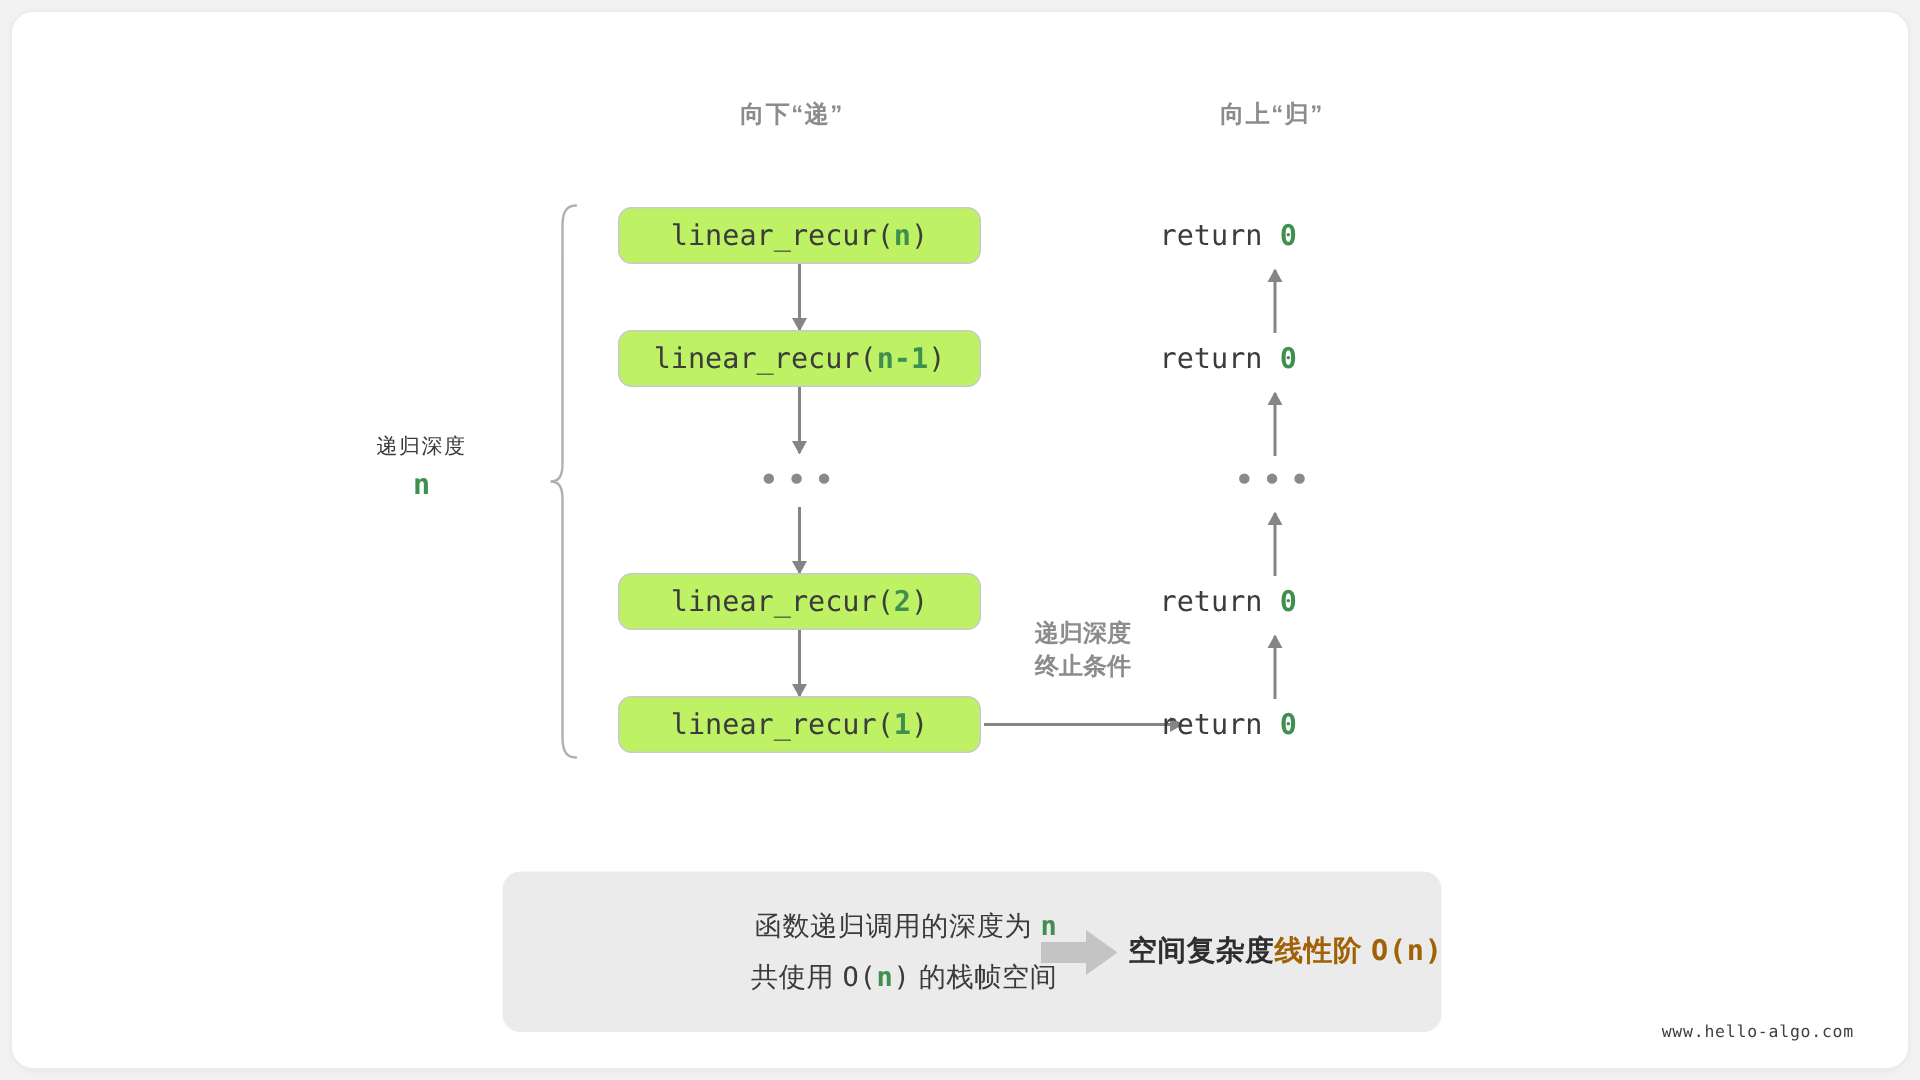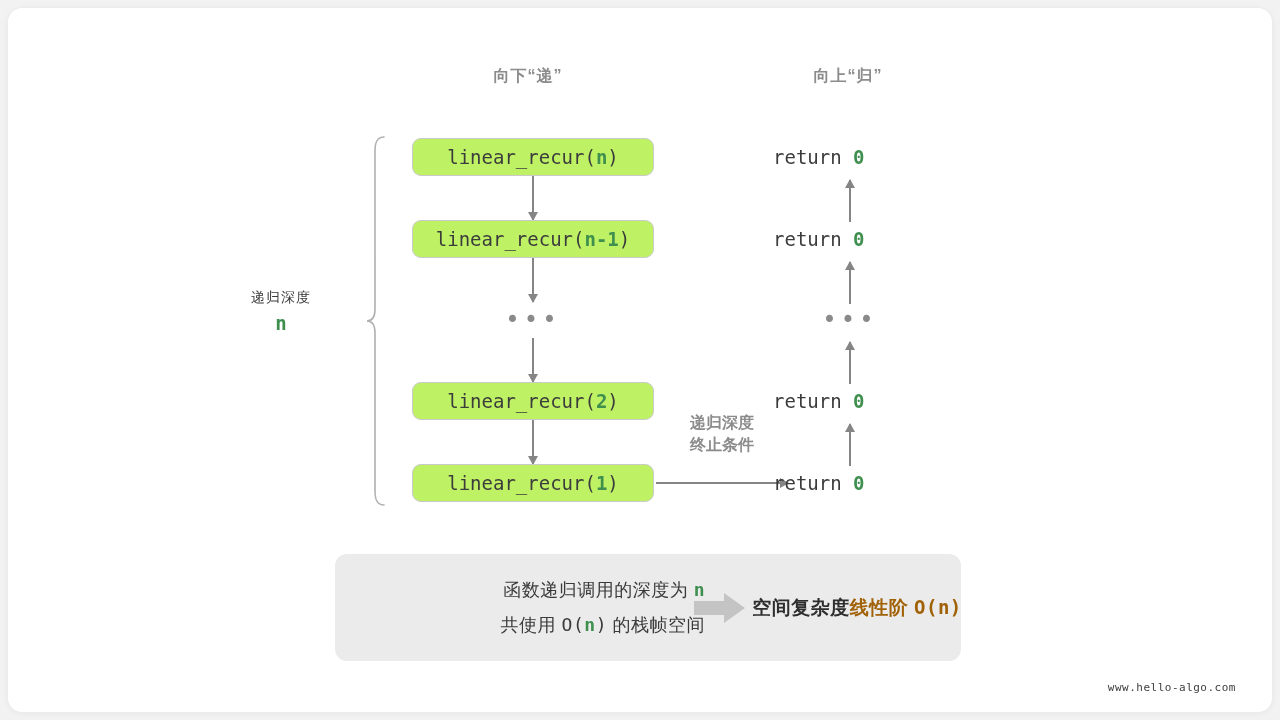--- a/index.html
+++ b/index.html
@@ -156,21 +156,21 @@
     color: #8c8c8c;
     line-height: 1.35;
     white-space: nowrap;
     text-align: center;
   }
 
   
   #summary {
     position: absolute;
     left: 327px;
-    top: 546px;
+    top: 573px;
     width: 626px;
     height: 107px;
     background: #ebebeb;
     border-radius: 12px;
   }
   #summary .left {
     position: absolute;
     left: 0; top: 0;
     width: 370px; height: 107px;
     display: flex;

